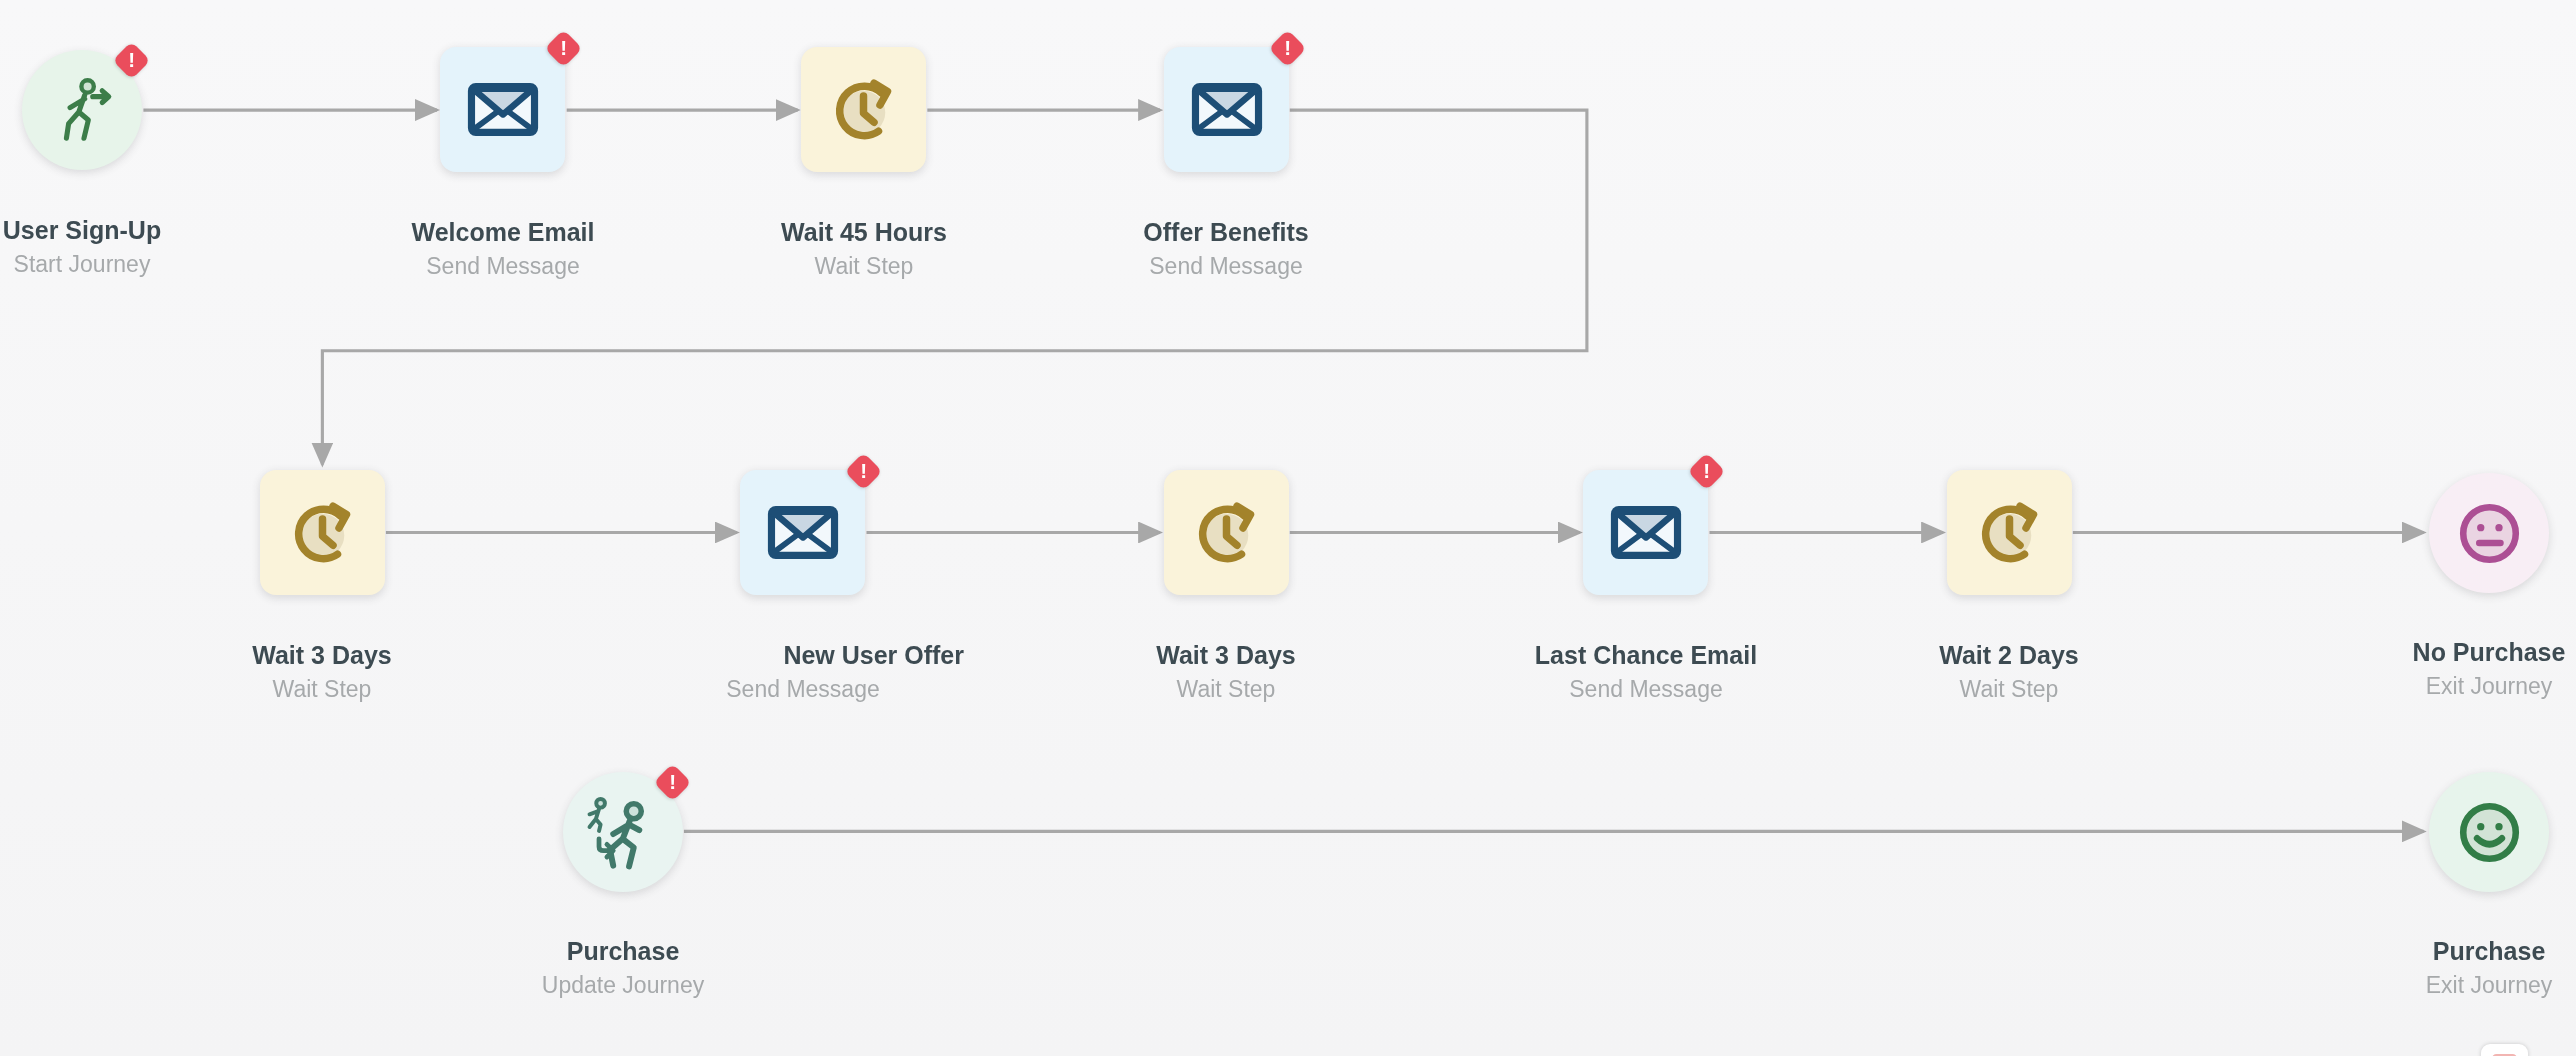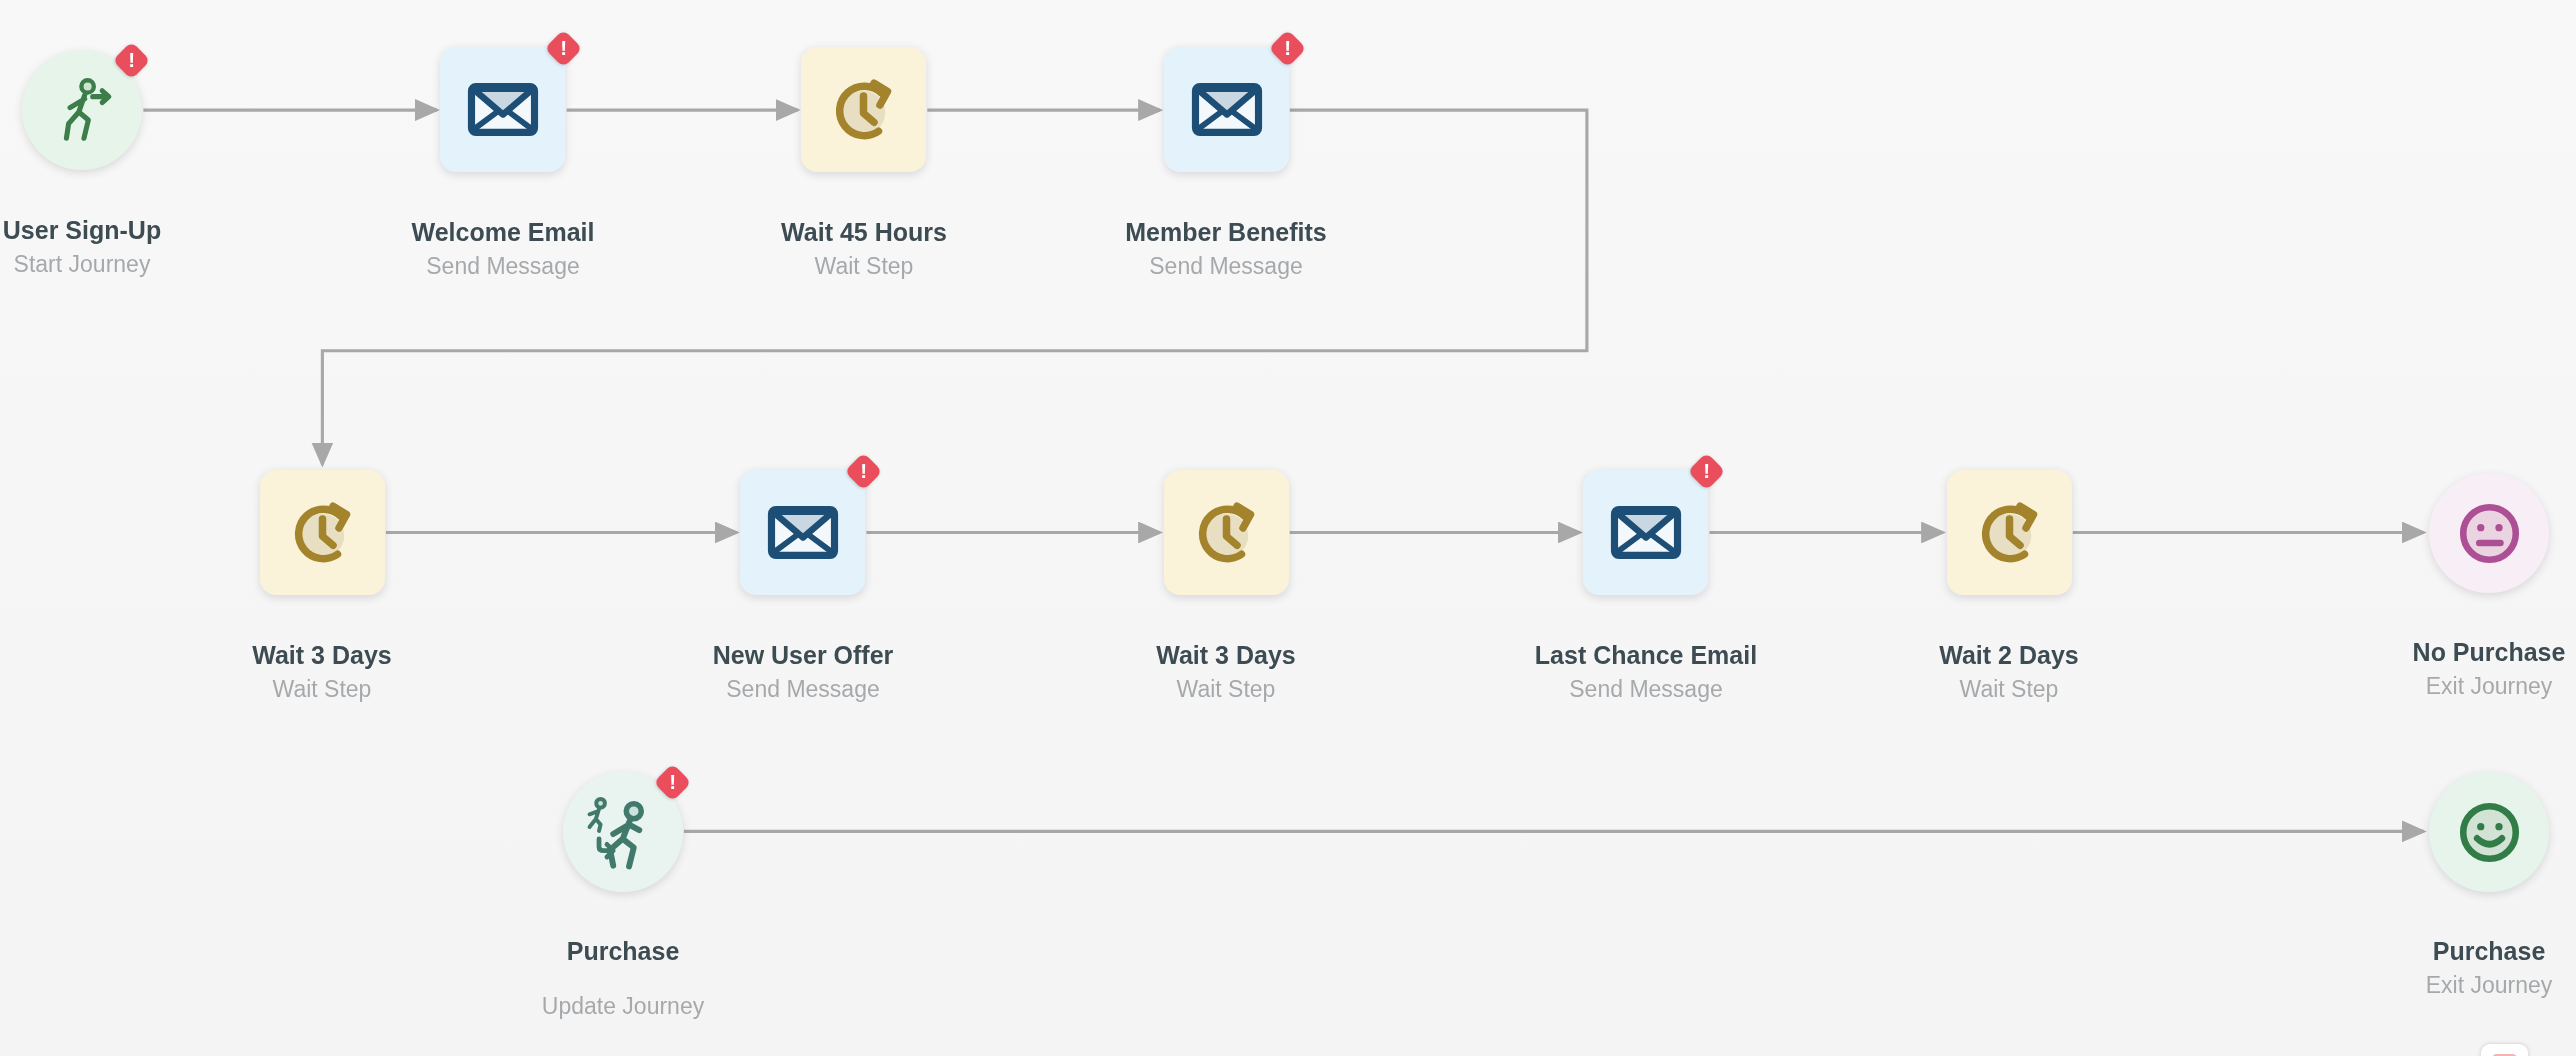--- a/index.html
+++ b/index.html
@@ -90,21 +90,21 @@
         <svg viewBox="0 0 100 74" width="72" height="53">
           <rect x="6" y="5" width="88" height="64" rx="6" fill="#f2f8fc" stroke="#1d4e76" stroke-width="10"></rect>
           <path d="M10 64 L45 38 M90 64 L55 38" stroke="#1d4e76" stroke-width="8" fill="none"></path>
           <path d="M8 8 L50 44 L92 8 Z" fill="#c9d7e3" stroke="#1d4e76" stroke-width="9" stroke-linejoin="round"></path>
         </svg>
       </div>
       <div class="badge" style="background: rgb(234, 77, 92); left: 110px; top: -12.5px;">
         <span>!</span>
       </div>
     </div>
-    <div class="node-title" style="left: 1065px; top: 218px;">Member Benefits</div>
+    <div class="node-title" style="left: 1065px; top: 218px;">Offer Benefits</div>
     <div class="node-sub" style="left: 1065px; top: 253px;">Send Message</div>
     <div class="node" style="left: 260px; top: 470px; width: 125px; height: 125px;">
       <div class="shape square" style="background: rgb(250, 243, 218);">
         <svg viewBox="0 0 100 100" width="75" height="75">
           <circle cx="50" cy="54" r="29" fill="#e8dfc2"></circle>
           <path d="M74 28 A33 33 0 1 0 70 79" fill="none" stroke="#a3832b" stroke-width="10" stroke-linecap="round"></path>
           <path d="M64 15 L82 26 L72 44" fill="none" stroke="#a3832b" stroke-width="10" stroke-linecap="round" stroke-linejoin="round"></path>
           <path d="M50 32 L50 55 L64 67" fill="none" stroke="#a3832b" stroke-width="10" stroke-linecap="round" stroke-linejoin="round"></path>
         </svg>
       </div>
@@ -116,21 +116,21 @@
         <svg viewBox="0 0 100 74" width="72" height="53">
           <rect x="6" y="5" width="88" height="64" rx="6" fill="#f2f8fc" stroke="#1d4e76" stroke-width="10"></rect>
           <path d="M10 64 L45 38 M90 64 L55 38" stroke="#1d4e76" stroke-width="8" fill="none"></path>
           <path d="M8 8 L50 44 L92 8 Z" fill="#c9d7e3" stroke="#1d4e76" stroke-width="9" stroke-linejoin="round"></path>
         </svg>
       </div>
       <div class="badge" style="background: rgb(234, 77, 92); left: 110px; top: -12.5px;">
         <span>!</span>
       </div>
     </div>
-    <div class="node-title" style="left: 642px; top: 641px;">New User Offer</div>
+    <div class="node-title" style="left: 642px; top: 641px; text-align: right;">New User Offer</div>
     <div class="node-sub" style="left: 642px; top: 676px;">Send Message</div>
     <div class="node" style="left: 1164px; top: 470px; width: 125px; height: 125px;">
       <div class="shape square" style="background: rgb(250, 243, 218);">
         <svg viewBox="0 0 100 100" width="75" height="75">
           <circle cx="50" cy="54" r="29" fill="#e8dfc2"></circle>
           <path d="M74 28 A33 33 0 1 0 70 79" fill="none" stroke="#a3832b" stroke-width="10" stroke-linecap="round"></path>
           <path d="M64 15 L82 26 L72 44" fill="none" stroke="#a3832b" stroke-width="10" stroke-linecap="round" stroke-linejoin="round"></path>
           <path d="M50 32 L50 55 L64 67" fill="none" stroke="#a3832b" stroke-width="10" stroke-linecap="round" stroke-linejoin="round"></path>
         </svg>
       </div>
@@ -183,21 +183,21 @@
           <path d="M19 58 L19 68 Q19 73 25 73 L34 73 M29 65 L37 73 L29 81" fill="none" stroke="#41796a" stroke-width="6" stroke-linecap="round" stroke-linejoin="round"></path>
           <circle cx="63" cy="23" r="9.5" fill="#cde2dc" stroke="#41796a" stroke-width="7"></circle>
           <path d="M58 35 L49 58 M49 58 L33 72 L37 92 M49 58 L63 69 L57 93 M37 52 L57 40 L70 47" fill="none" stroke="#41796a" stroke-width="7.5" stroke-linecap="round" stroke-linejoin="round"></path>
         </svg>
       </div>
       <div class="badge" style="background: rgb(234, 77, 92); left: 96px; top: -2.7px;">
         <span>!</span>
       </div>
     </div>
     <div class="node-title" style="left: 462px; top: 937px;">Purchase</div>
-    <div class="node-sub" style="left: 462px; top: 972px; margin-top: 21px;">Update Journey</div>
+    <div class="node-sub" style="left: 462px; top: 972px;">Update Journey</div>
     <div class="node" style="left: 2429px; top: 772px; width: 120px; height: 120px;">
       <div class="shape circle" style="background: rgb(231, 244, 236);">
         <svg viewBox="0 0 100 100" width="73" height="73">
           <circle cx="50" cy="50" r="36" fill="#d2e3d6" stroke="#327d47" stroke-width="9"></circle>
           <circle cx="38" cy="42" r="5" fill="#327d47"></circle>
           <circle cx="63" cy="42" r="5" fill="#327d47"></circle>
           <path d="M33 58 Q50 74 67 58" stroke="#327d47" stroke-width="9" stroke-linecap="round" fill="none"></path>
         </svg>
       </div>
     </div>

